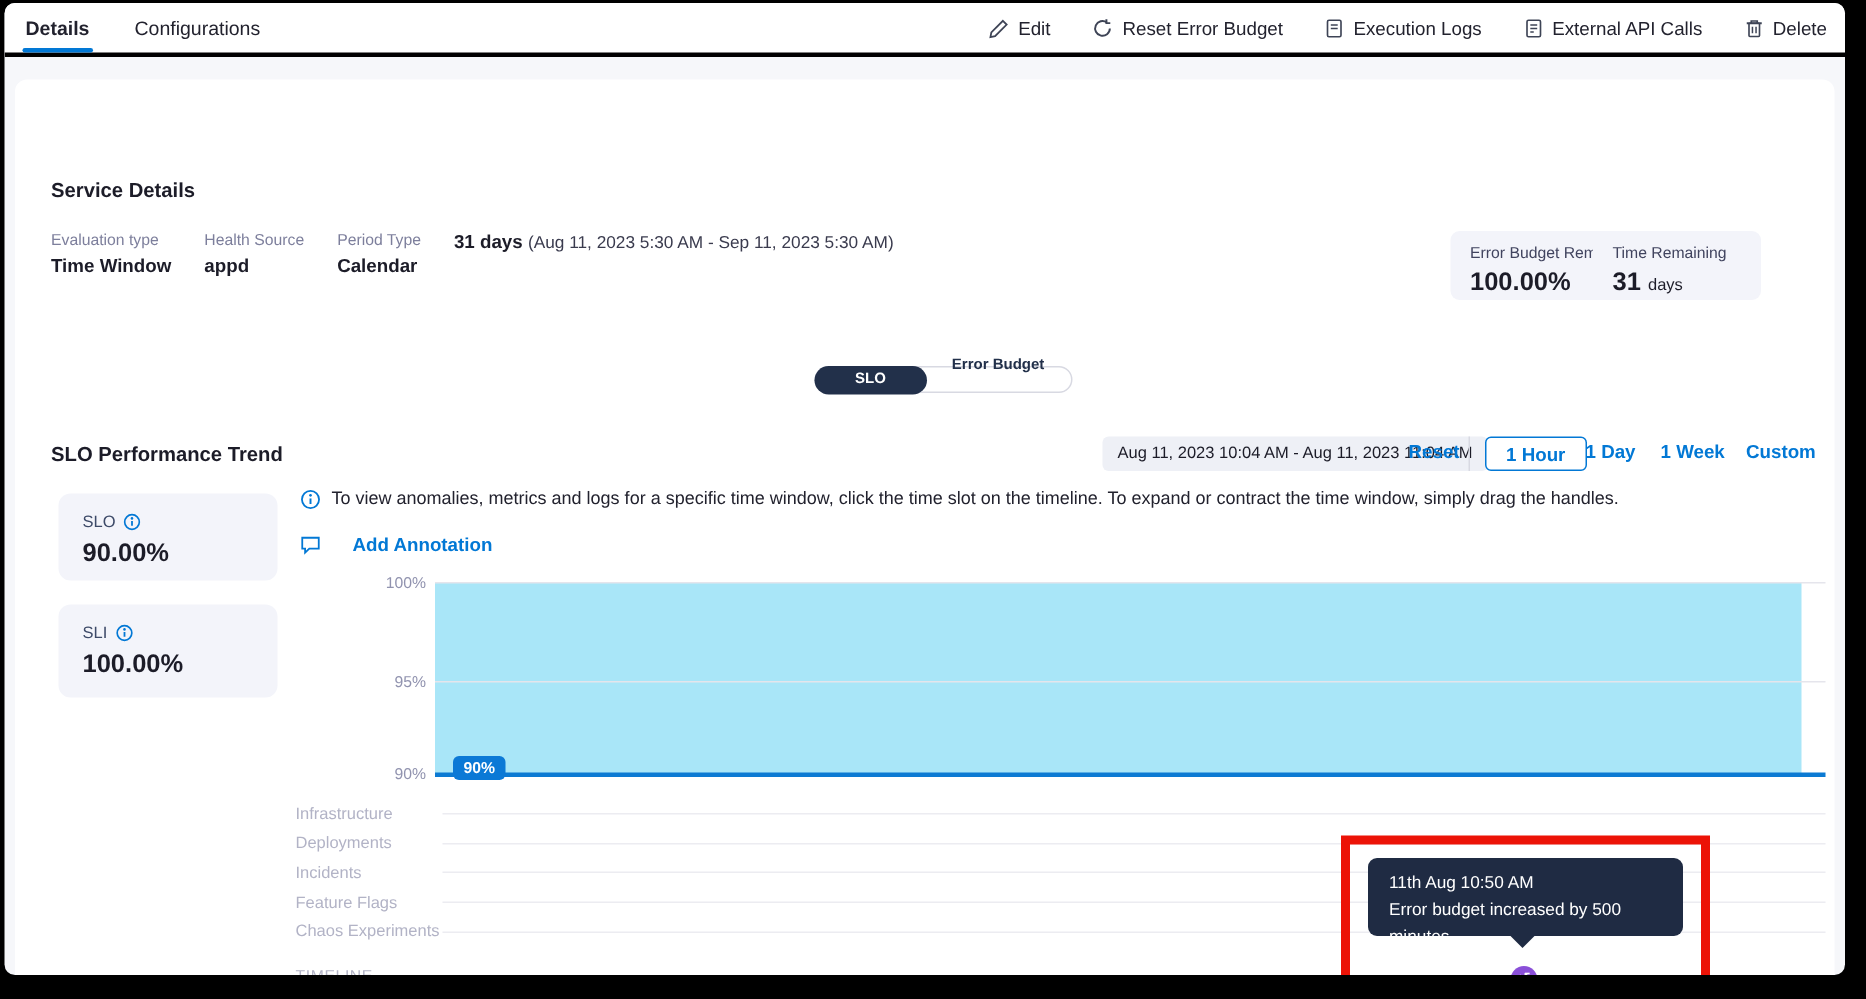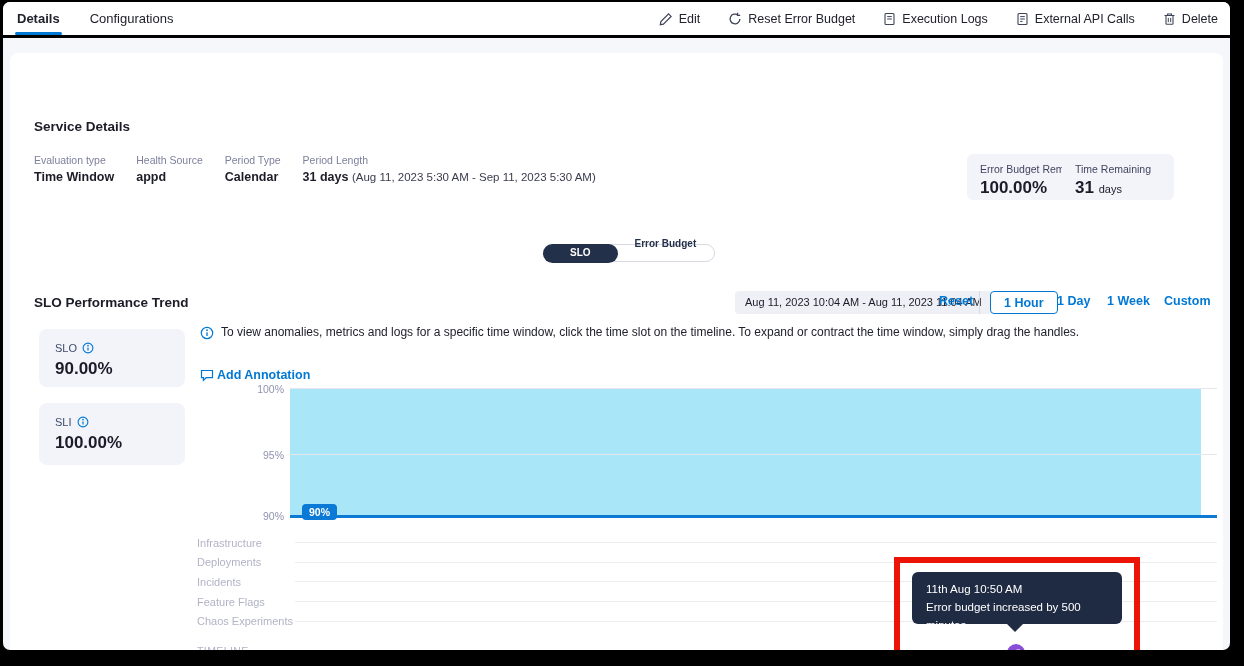--- a/index.html
+++ b/index.html
@@ -53,21 +53,21 @@
   .linkbtn { position:absolute; top:241px; font-size:12.5px; font-weight:700; color:#0278d5;
              background:none; border:none; font-family:inherit; cursor:pointer; }
   .ctrl-divider { position:absolute; left:969px; top:238px; width:1px; height:23px; background:#d8d9e2; }
   .rangebtn-active { position:absolute; left:980px; top:238px; height:23px; padding:0 13px;
                      border:1px solid #0278d5; border-radius:4px; background:#fff;
                      font-size:12.5px; font-weight:700; color:#0278d5; font-family:inherit; cursor:pointer; }
 
   
   .inforow { position:absolute; left:190px; top:272px; display:flex; gap:7px; align-items:flex-start;
              font-size:12px; color:#22222e; width:1010px; }
-  .annot { position:absolute; left:190px; top:315px; display:flex; gap:3px; align-items:center;
+  .annot { position:absolute; left:190px; top:303px; display:flex; gap:21px; align-items:center;
            font-size:12.5px; font-weight:700; color:#0278d5; background:none; border:none;
            font-family:inherit; cursor:pointer; }
 
   
   .kpicard { position:absolute; left:29px; width:146px; background:#f3f4fa; border-radius:8px; padding:13px 16px; }
   .kpi-label { font-size:11px; color:#3d4a68; display:flex; align-items:center; gap:5px; margin-bottom:5px; }
   .kpi-value { font-size:17px; font-weight:700; color:#1c1c28; }
 
   
   .plot { position:absolute; left:280px; top:335px; width:927px; height:128px; }
@@ -164,21 +164,20 @@
       </div>
       <div>
         <div class="fld-label">Health Source</div>
         <div class="fld-value">appd</div>
       </div>
       <div>
         <div class="fld-label">Period Type</div>
         <div class="fld-value">Calendar</div>
       </div>
       <div>
-        <div class="fld-label">Period Length</div>
         <div class="fld-value">
           <span>31 days</span>
           <span class="fld-detail">(Aug 11, 2023 5:30 AM - Sep 11, 2023 5:30 AM)</span>
         </div>
       </div>
     </div>
 
     <div class="statcard" style="left:957px; top:101px; width:118px; height:46px;">
       <div class="stat-label">Error Budget Remaining</div>
       <div class="stat-value">100.00%</div>

